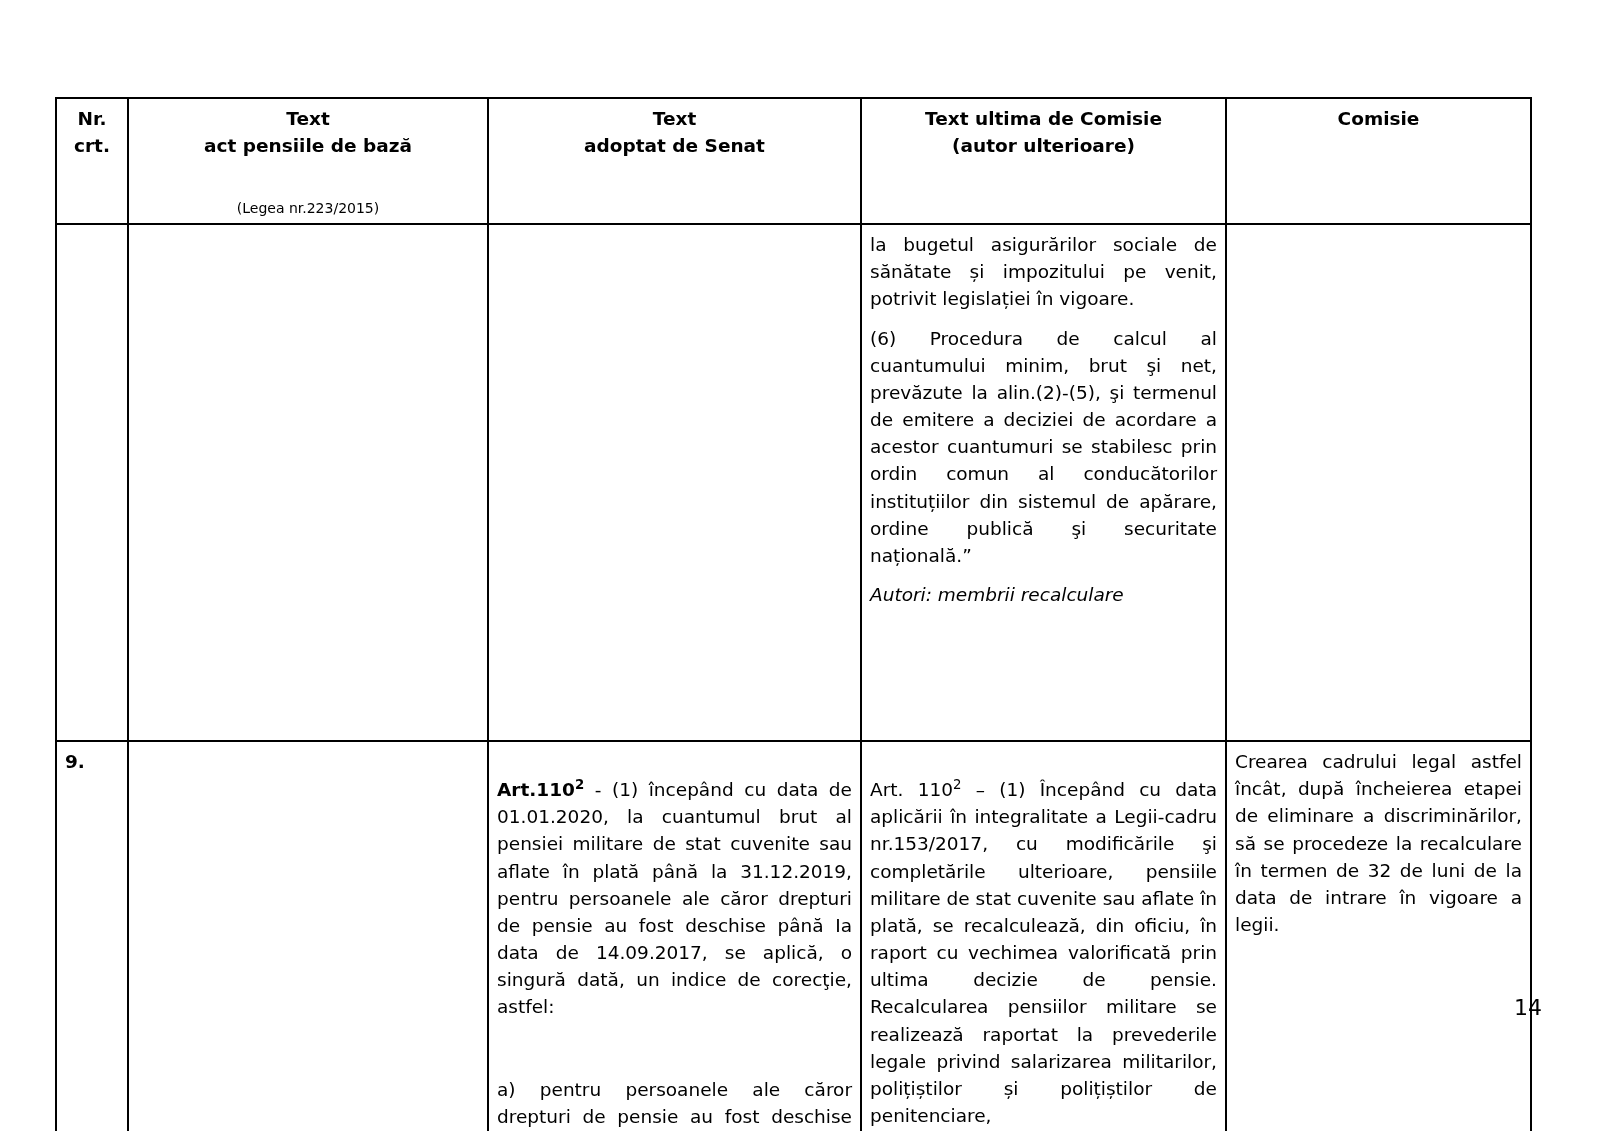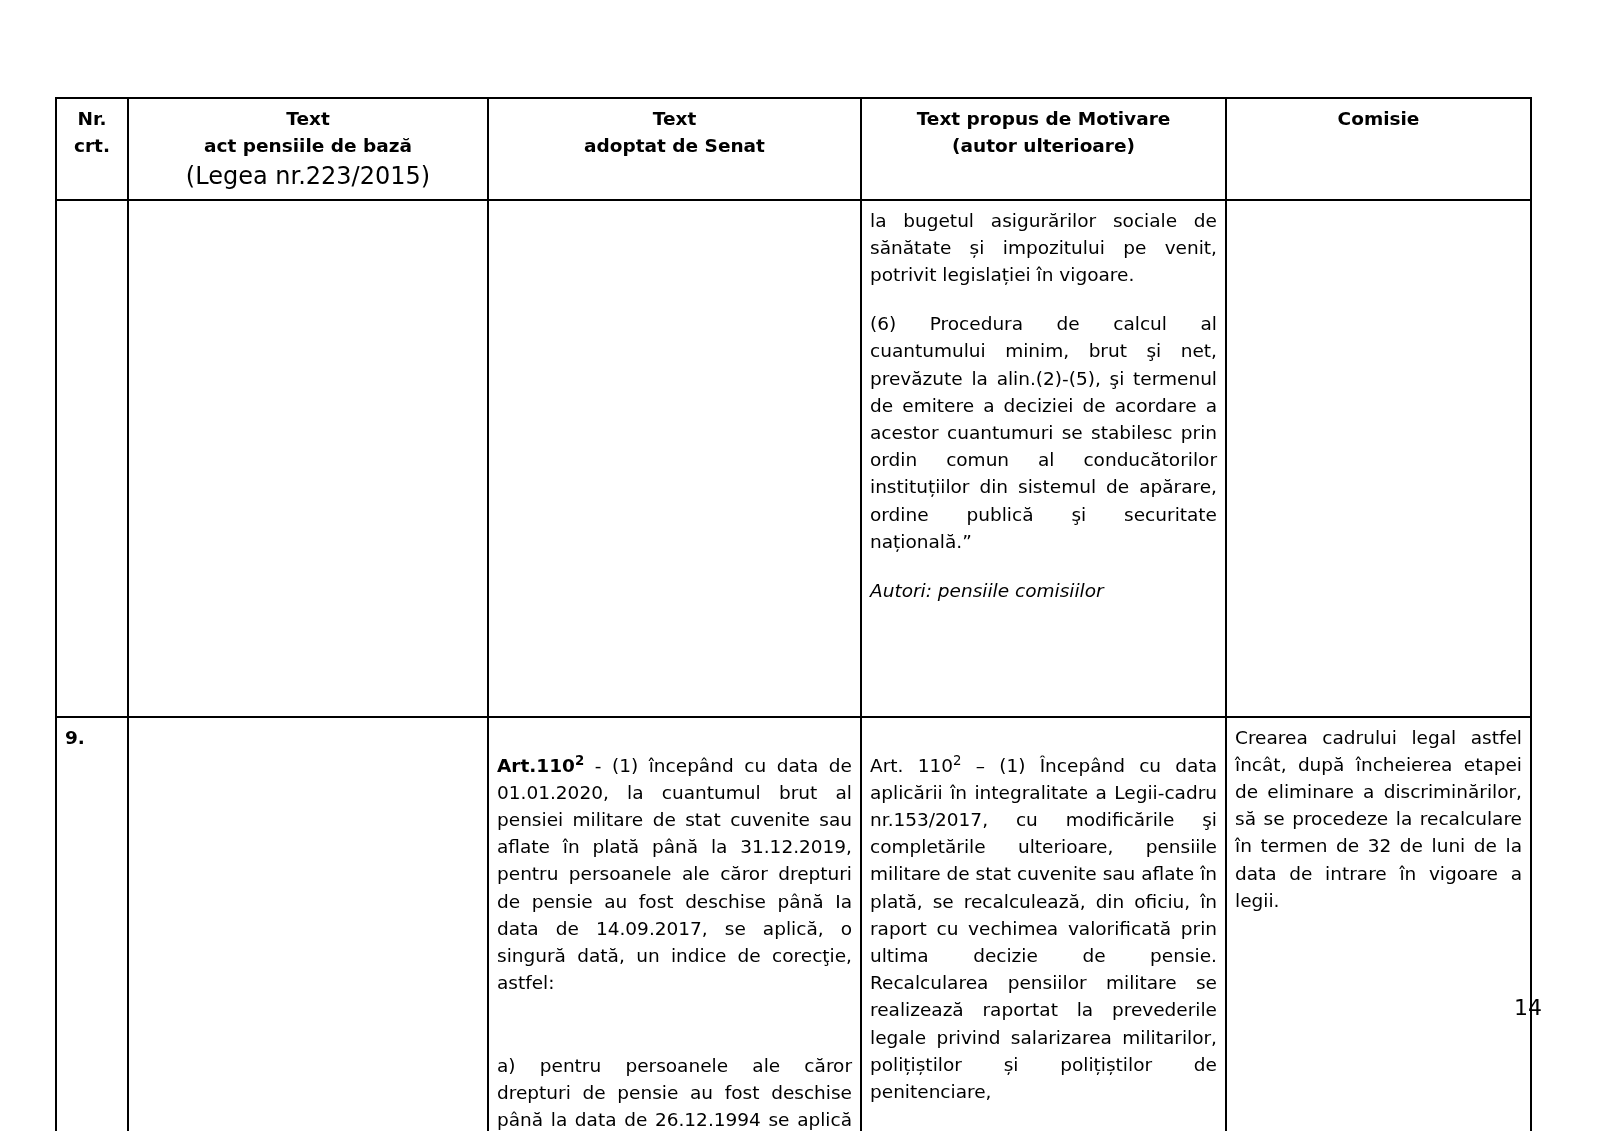--- a/index.html
+++ b/index.html
@@ -46,35 +46,36 @@
   .col-nr { width: 72px; }
   .col-base { width: 360px; }
   .col-senat { width: 373px; }
   .col-comisie { width: 365px; }
   .col-motiv { width: 305px; }
 
   .hdr-line { display: block; }
   .hdr-sub {
     display: block;
     font-weight: normal;
-    font-size: 24px;
+    font-size: 14px;
+    margin-top: 39px;
   }
   .nr-cell {
     font-weight: bold;
     text-align: left;
     font-size: 18.5px;
     padding-left: 10px;
   }
   .body-cell p {
     margin: 0 0 0 0;
     text-align: justify;
     text-justify: inter-word;
     hyphens: none;
   }
-  .body-cell p.gap-before { margin-top: 22px; }
+  .body-cell p.gap-before { margin-top: 12px; }
   .body-cell p.italic { font-style: italic; }
   .bold { font-weight: bold; }
   sup { font-size: 0.72em; vertical-align: super; line-height: 0; }
 
   .row-top td { height: 505px; }
   .row-nine td { height: 360px; }
 
   .page-number {
     position: absolute;
     right: 58px;
@@ -112,38 +113,38 @@
         <th>
           <span class="hdr-line">Text</span>
           <span class="hdr-line">act pensiile de bază</span>
           <span class="hdr-sub">(Legea nr.223/2015)</span>
         </th>
         <th>
           <span class="hdr-line">Text</span>
           <span class="hdr-line">adoptat de Senat</span>
         </th>
         <th>
-          <span class="hdr-line">Text propus de Motivare</span>
+          <span class="hdr-line">Text ultima de Comisie</span>
           <span class="hdr-line">(autor ulterioare)</span>
         </th>
         <th>
           <span class="hdr-line">Comisie</span>
         </th>
       </tr>
     </thead>
     <tbody>
 
       <tr class="row-top">
         <td class="nr-cell"></td>
         <td class="body-cell"></td>
         <td class="body-cell"></td>
         <td class="body-cell">
           <p>la bugetul asigurărilor sociale de sănătate și impozitului pe venit, potrivit legislației în vigoare.</p>
           <p class="gap-before">(6) Procedura de calcul al cuantumului minim, brut şi net, prevăzute la alin.(2)-(5), şi termenul de emitere a deciziei de acordare a acestor cuantumuri se stabilesc prin ordin comun al conducătorilor instituțiilor din sistemul de apărare, ordine publică şi securitate națională.”</p>
-          <p class="gap-before italic">Autori: pensiile comisiilor</p>
+          <p class="gap-before italic">Autori: membrii recalculare</p>
         </td>
         <td class="body-cell"></td>
       </tr>
 
       <tr class="row-nine">
         <td class="nr-cell">9.</td>
         <td class="body-cell"></td>
         <td class="body-cell">
           <p class="cont"><span class="bold">Art.110</span><sup class="bold">2</sup><span> - (1) începând cu data de 01.01.2020, la cuantumul brut al pensiei militare de stat cuvenite sau aflate în plată până la 31.12.2019, pentru persoanele ale căror drepturi de pensie au fost deschise până Ia data de 14.09.2017, se aplică, o singură dată, un indice de corecţie, astfel:</span></p>
           <p class="cont">a) pentru persoanele ale căror drepturi de pensie au fost deschise până la data de 26.12.1994 se aplică un indice</p>

